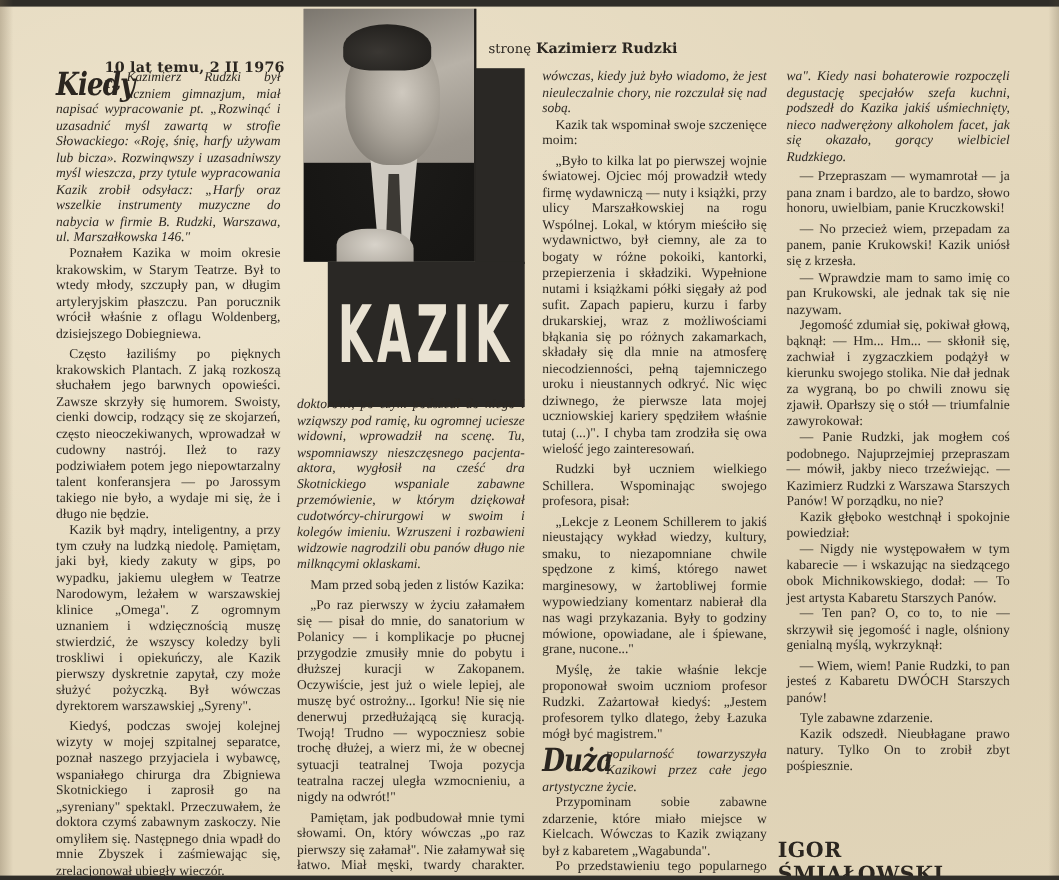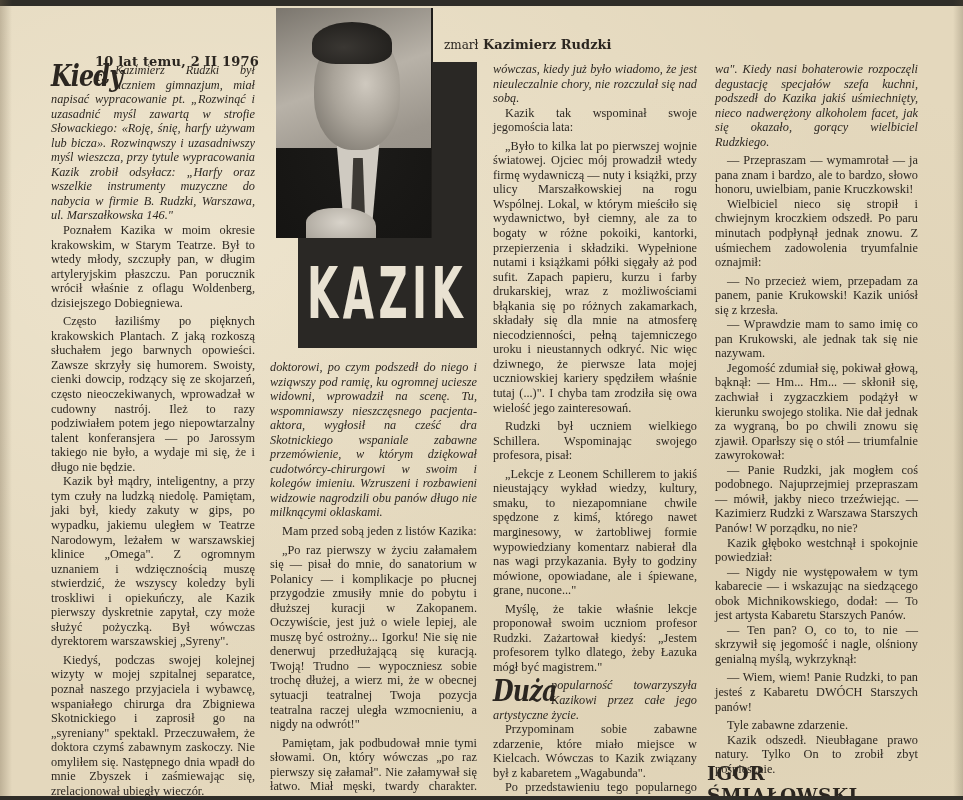--- a/index.html
+++ b/index.html
@@ -44,39 +44,39 @@
   .photo .jacket{position:absolute;left:0;top:140px;width:155px;height:100px;
     background:radial-gradient(ellipse at 55% 0%, #1c1b19 0%, #151412 100%);}
   .photo .shirt{position:absolute;left:60px;top:128px;width:44px;height:100px;background:#cfcac1;
     clip-path:polygon(0 0,100% 0,80% 100%,20% 100%);}
   .photo .tie{position:absolute;left:74px;top:150px;width:16px;height:85px;background:#3c3934;
     clip-path:polygon(20% 0,80% 0,100% 100%,0 100%);}
   .photo .hand{position:absolute;left:30px;top:200px;width:70px;height:36px;border-radius:40% 50% 0 0;
     background:radial-gradient(ellipse at 50% 40%, #d8d3ca 0%, #a39d93 100%);}
 
   .darkstrip{position:absolute;left:432px;top:62px;width:45px;height:178px;background:#2a2825;}
-  .titlebox{position:absolute;left:298px;top:238px;width:179px;height:110px;background:#2a2825;
+  .titlebox{position:absolute;left:298px;top:238px;width:179px;height:132px;background:#2a2825;
     display:flex;align-items:center;justify-content:center;}
   .titlebox span{font-family:"DejaVu Sans",sans-serif;font-weight:bold;font-size:72px;color:#e9e2d2;
     transform:scaleX(0.56);letter-spacing:8px;display:inline-block;line-height:1;}
 
   .signature{position:absolute;left:707px;top:762px;width:215px;font-family:"DejaVu Serif",serif;font-weight:bold;
     font-size:19px;color:#2b2620;letter-spacing:0.5px;transform:scaleX(0.98);transform-origin:left;}
 </style>
 </head>
 <body>
 
 <div class="page">
   <div class="topband"></div>
   <div class="leftedge"></div>
   <div class="rightedge"></div>
 
   <div class="headline-left">10 lat temu, 2 II 1976 r.,</div>
   <div class="headline-right">
-    <span class="plain">zmarł</span>
+    <span class="plain">stronę</span>
     <span>Kazimierz Rudzki</span>
   </div>
 
   <div class="photo">
     <div class="bg"></div>
     <div class="jacket"></div>
     <div class="shirt"></div>
     <div class="tie"></div>
     <div class="head"></div>
     <div class="hair"></div>
@@ -100,36 +100,35 @@
 
   <div class="col" style="left:270px;top:360px;width:207px;">
     <p class="noind">doktorowi, po czym podszedł do niego i wziąwszy pod ramię, ku ogromnej uciesze widowni, wprowadził na scenę. Tu, wspomniawszy nieszczęsnego pacjenta-aktora, wygłosił na cześć dra Skotnickiego wspaniale zabawne przemówienie, w którym dziękował cudotwórcy-chirurgowi w swoim i kolegów imieniu. Wzruszeni i rozbawieni widzowie nagrodzili obu panów długo nie milknącymi oklaskami.</p>
     <p class="gap">Mam przed sobą jeden z listów Kazika:</p>
     <p class="gap">„Po raz pierwszy w życiu załamałem się — pisał do mnie, do sanatorium w Polanicy — i komplikacje po płucnej przygodzie zmusiły mnie do pobytu i dłuższej kuracji w Zakopanem. Oczywiście, jest już o wiele lepiej, ale muszę być ostrożny... Igorku! Nie się nie denerwuj przedłużającą się kuracją. Twoją! Trudno — wypoczniesz sobie trochę dłużej, a wierz mi, że w obecnej sytuacji teatralnej Twoja pozycja teatralna raczej uległa wzmocnieniu, a nigdy na odwrót!"</p>
     <p class="gap">Pamiętam, jak podbudował mnie tymi słowami. On, który wówczas „po raz pierwszy się załamał". Nie załamywał się łatwo. Miał męski, twardy charakter. Nawet</p>
   </div>
 
   <div class="col" style="left:493px;top:62px;width:204px;">
     <p class="noind">wówczas, kiedy już było wiadomo, że jest nieuleczalnie chory, nie rozczulał się nad sobą.</p>
-    <p>Kazik tak wspominał swoje jegomościa lata:</p>
+    <p>Kazik tak wspominał swoje szczenięce moim:</p>
     <p class="gap">„Było to kilka lat po pierwszej wojnie światowej. Ojciec mój prowadził wtedy firmę wydawniczą — nuty i książki, przy ulicy Marszałkowskiej na rogu Wspólnej. Lokal, w którym mieściło się wydawnictwo, był ciemny, ale za to bogaty w różne pokoiki, kantorki, przepierzenia i składziki. Wypełnione nutami i książkami półki sięgały aż pod sufit. Zapach papieru, kurzu i farby drukarskiej, wraz z możliwościami błąkania się po różnych zakamarkach, składały się dla mnie na atmosferę niecodzienności, pełną tajemniczego uroku i nieustannych odkryć. Nic więc dziwnego, że pierwsze lata mojej uczniowskiej kariery spędziłem właśnie tutaj (...)". I chyba tam zrodziła się owa wielość jego zainteresowań.</p>
     <p class="gap">Rudzki był uczniem wielkiego Schillera. Wspominając swojego profesora, pisał:</p>
     <p class="gap">„Lekcje z Leonem Schillerem to jakiś nieustający wykład wiedzy, kultury, smaku, to niezapomniane chwile spędzone z kimś, którego nawet marginesowy, w żartobliwej formie wypowiedziany komentarz nabierał dla nas wagi przykazania. Były to godziny mówione, opowiadane, ale i śpiewane, grane, nucone..."</p>
     <p class="gap">Myślę, że takie właśnie lekcje proponował swoim uczniom profesor Rudzki. Zażartował kiedyś: „Jestem profesorem tylko dlatego, żeby Łazuka mógł być magistrem."</p>
     <p class="noind gap">
       <span class="dropcap duza">Duża</span><span>popularność towarzyszyła Kazikowi przez całe jego artystyczne życie.</span>
     </p>
     <p>Przypominam sobie zabawne zdarzenie, które miało miejsce w Kielcach. Wówczas to Kazik związany był z kabaretem „Wagabunda".</p>
     <p>Po przedstawieniu tego popularnego wówczas kabaretu, które przyjęte zostało z niemałym aplauzem, aktorzy udali się na kolację do znanej miejscowej restauracji o romantycznej nazwie — „Jodło-</p>
   </div>
 
   <div class="col" style="left:715px;top:62px;width:203px;">
     <p class="noind">wa". Kiedy nasi bohaterowie rozpoczęli degustację specjałów szefa kuchni, podszedł do Kazika jakiś uśmiechnięty, nieco nadwerężony alkoholem facet, jak się okazało, gorący wielbiciel Rudzkiego.</p>
     <p class="gap">— Przepraszam — wymamrotał — ja pana znam i bardzo, ale to bardzo, słowo honoru, uwielbiam, panie Kruczkowski!</p>
-    <p>Wielbiciel nieco się stropił i chwiejnym kroczkiem odszedł. Po paru minutach podpłynął jednak znowu. Z uśmiechem zadowolenia tryumfalnie oznajmił:</p>
     <p class="gap">— No przecież wiem, przepadam za panem, panie Krukowski! Kazik uniósł się z krzesła.</p>
     <p>— Wprawdzie mam to samo imię co pan Krukowski, ale jednak tak się nie nazywam.</p>
     <p>Jegomość zdumiał się, pokiwał głową, bąknął: — Hm... Hm... — skłonił się, zachwiał i zygzaczkiem podążył w kierunku swojego stolika. Nie dał jednak za wygraną, bo po chwili znowu się zjawił. Oparłszy się o stół — triumfalnie zawyrokował:</p>
     <p>— Panie Rudzki, jak mogłem coś podobnego. Najuprzejmiej przepraszam — mówił, jakby nieco trzeźwiejąc. — Kazimierz Rudzki z Warszawa Starszych Panów! W porządku, no nie?</p>
     <p>Kazik głęboko westchnął i spokojnie powiedział:</p>
     <p>— Nigdy nie występowałem w tym kabarecie — i wskazując na siedzącego obok Michnikowskiego, dodał: — To jest artysta Kabaretu Starszych Panów.</p>
     <p>— Ten pan? O, co to, to nie — skrzywił się jegomość i nagle, olśniony genialną myślą, wykrzyknął:</p>
     <p class="gap">— Wiem, wiem! Panie Rudzki, to pan jesteś z Kabaretu DWÓCH Starszych panów!</p>
     <p class="gap">Tyle zabawne zdarzenie.</p>
     <p>Kazik odszedł. Nieubłagane prawo natury. Tylko On to zrobił zbyt pośpiesznie.</p>

